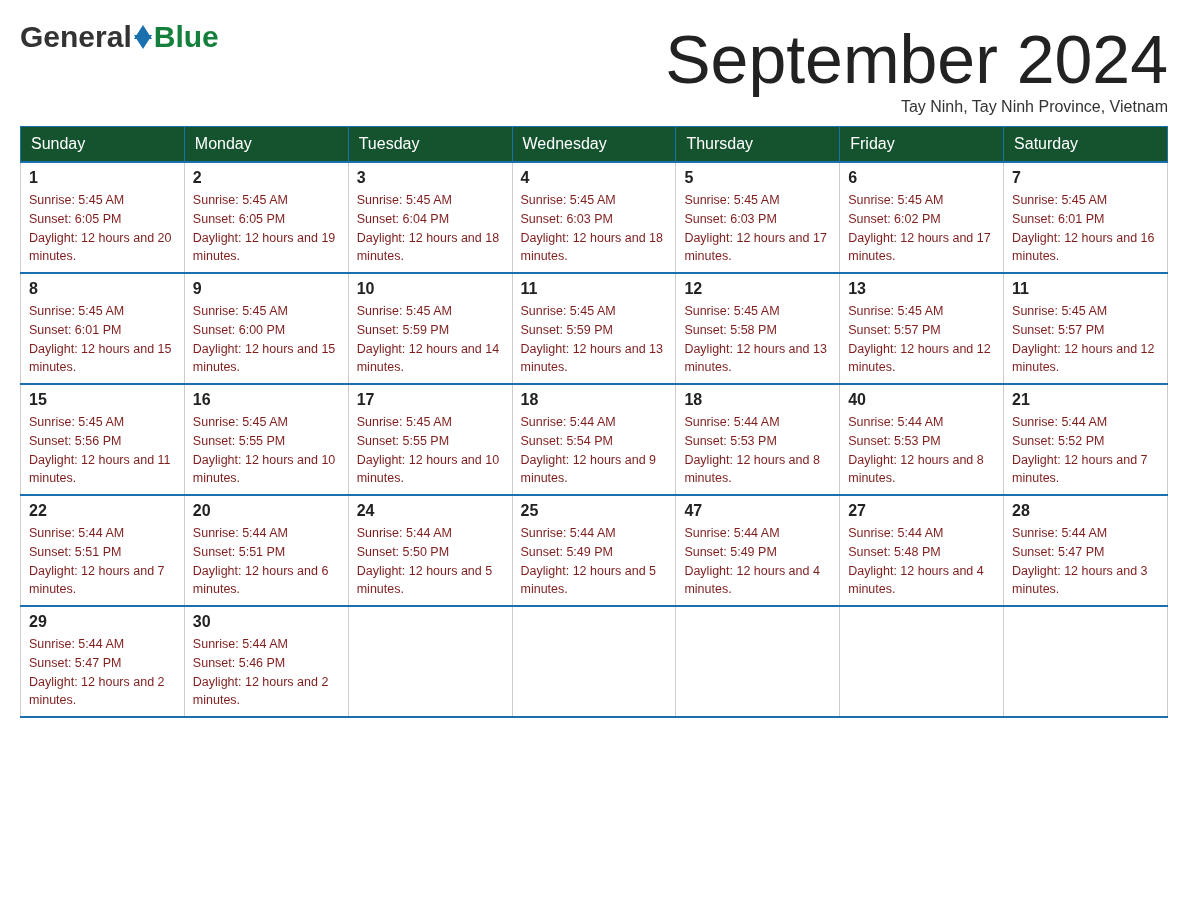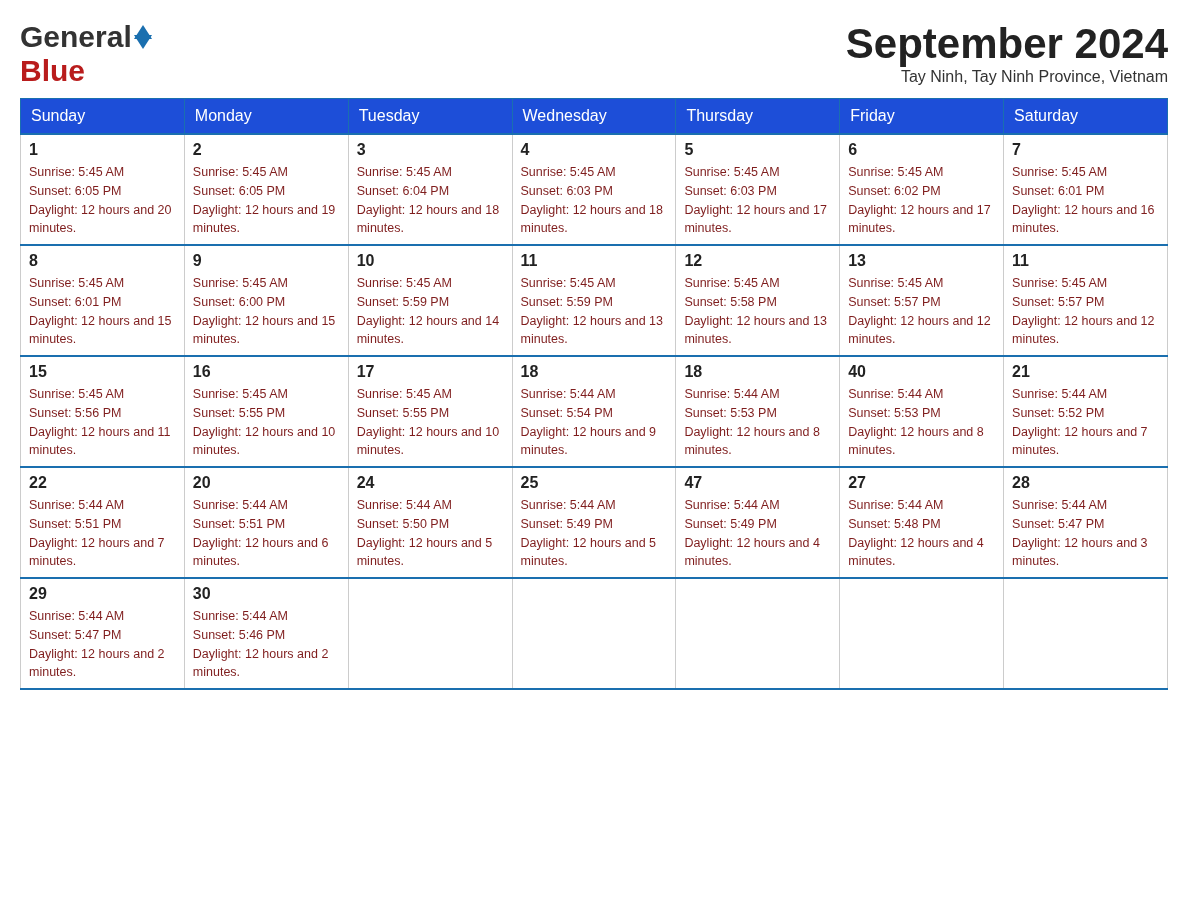--- a/index.html
+++ b/index.html
@@ -11,42 +11,42 @@
       min-height: 918px;
     }
     .header {
       display: flex;
       justify-content: space-between;
       align-items: flex-start;
       margin-bottom: 10px;
     }
     .logo {
       display: flex;
-      flex-direction: column;
+      flex-direction: row;
       align-items: flex-start;
     }
     .title-block {
       text-align: right;
     }
     .month-title {
-      font-size: 42px;
-      font-weight: bold;
+      font-size: 68px;
+      font-weight: normal;
       color: #222;
     }
     .location {
       font-size: 16px;
       color: #333;
     }
     .calendar {
       width: 100%;
       border-collapse: collapse;
       border: 1px solid #aaa;
     }
     .calendar th {
-      background-color: #1d4ed8;
+      background-color: #14532d;
       color: #fff;
       padding: 8px 10px;
       text-align: left;
       font-size: 16px;
       font-weight: normal;
       border: 1px solid #1a6faf;
     }
     .calendar td {
       vertical-align: top;
       padding: 6px 8px;
@@ -96,21 +96,21 @@
     .tri-down {
       width: 0; height: 0;
       border-left: 9px solid transparent;
       border-right: 9px solid transparent;
       border-top: 14px solid #1a6faf;
       margin-top: -4px;
     }
     .logo-blue-text {
       font-size: 30px;
       font-weight: bold;
-      color: #b91c1c;
+      color: #15803d;
     }
   </style>
 </head>
 <body>
 
 <div class="header">
   <div class="logo">
     <div class="logo-wrapper">
       <span class="logo-general">General</span>
       <span class="logo-icon">

